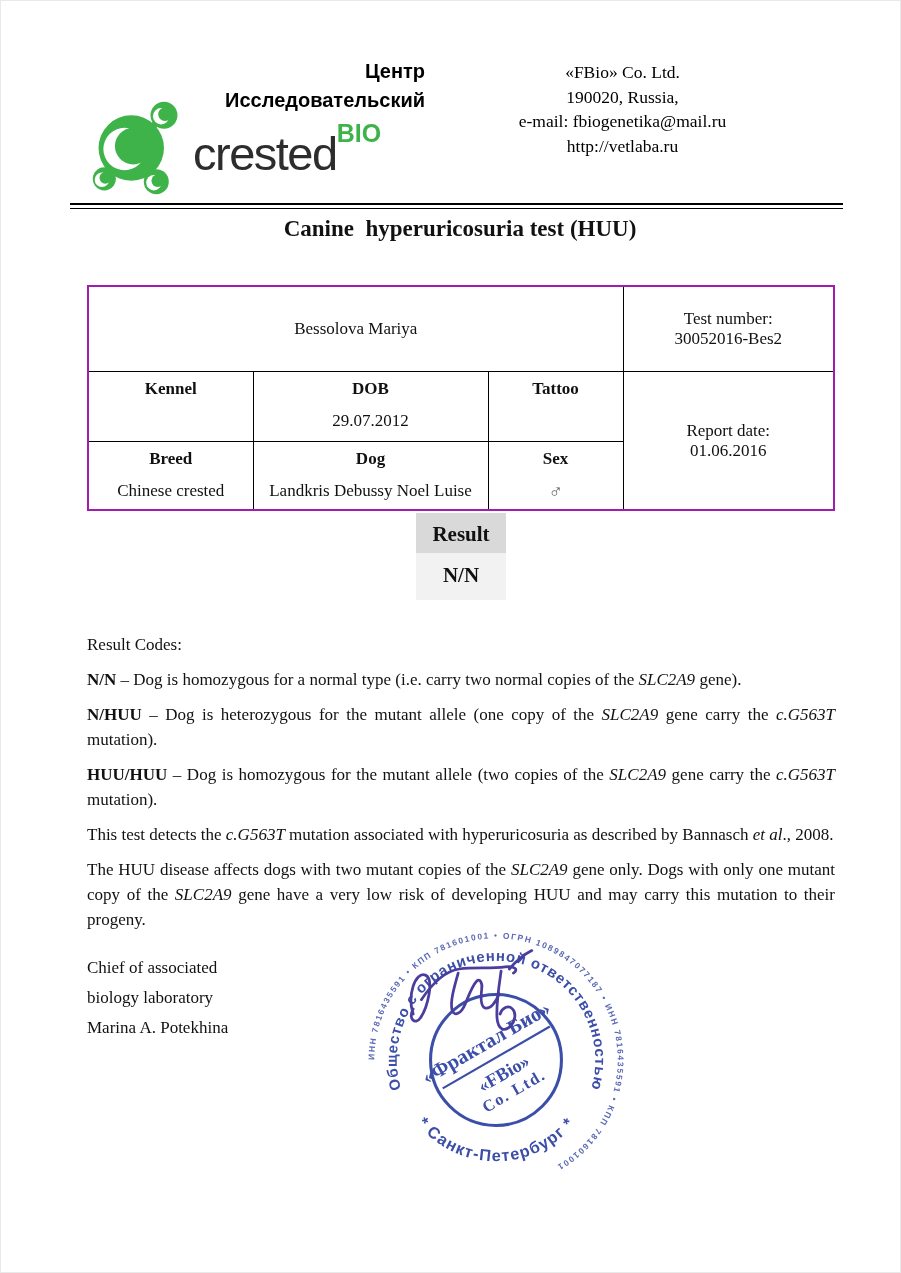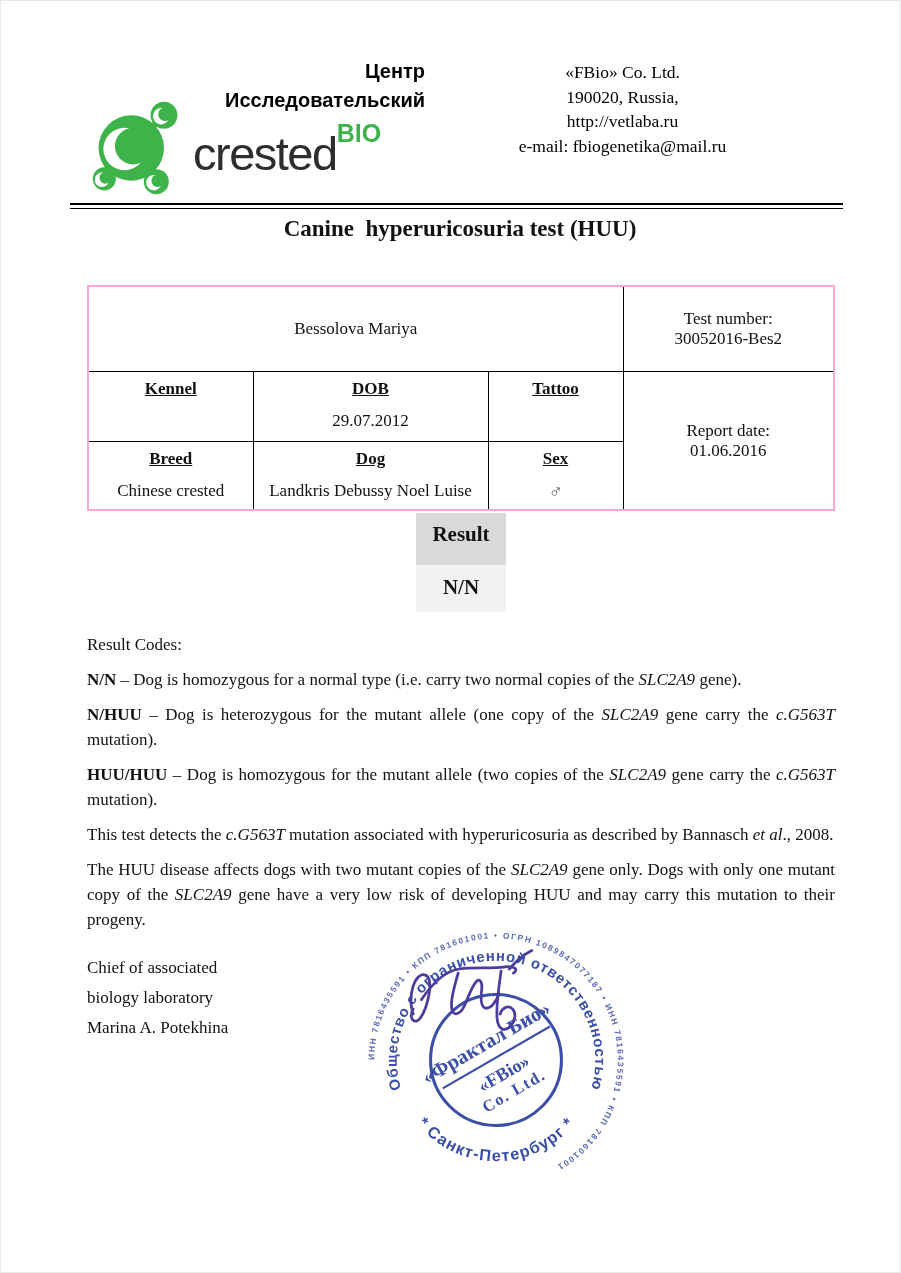--- a/index.html
+++ b/index.html
@@ -25,31 +25,31 @@
     line-height:29px;text-align:right;color:#000;}
   .company{position:absolute;left:425px;top:60px;width:395px;text-align:center;
     font-size:17.5px;line-height:24.5px;color:#000;}
   .double-rule{position:absolute;left:70px;top:203px;width:773px;height:3px;
     border-top:2px solid #000;border-bottom:1.5px solid #000;}
   
   .doc-title{position:absolute;left:87px;top:216px;width:746px;text-align:center;
     font-size:23px;font-weight:bold;white-space:pre-wrap;}
   
   table.info{position:absolute;left:87px;top:285px;width:746px;border-collapse:collapse;
-    border:2px solid #f9a8d4;table-layout:fixed;}
+    border:2px solid #a21caf;table-layout:fixed;}
   table.info td{border:1px solid #000;text-align:center;font-size:17px;
     vertical-align:middle;padding:4px 6px;}
   table.info td.top{vertical-align:top;padding-top:7px;}
-  .cell-label{font-weight:bold;text-decoration:underline;}
+  .cell-label{font-weight:bold;}
   .cell-value{margin-top:12px;}
   .sex-glyph{color:#666;font-size:19px;}
   
   .result-box{position:absolute;left:416px;top:513px;width:90px;text-align:center;
     font-weight:bold;font-size:21px;}
-  .result-box .rb-head{background:#d9d9d9;padding:9px 0 18px;}
+  .result-box .rb-head{background:#d9d9d9;padding:9px 0 6px;}
   .result-box .rb-val{background:#f2f2f2;padding:10px 0 12px;}
   
   .codes{position:absolute;left:87px;top:632px;width:748px;font-size:17px;line-height:25px;}
   .codes-heading{font-weight:normal;margin:0 0 16px 0;}
   .codes p{margin:0 0 10px 0;text-align:justify;}
   
   .signature{position:absolute;left:87px;top:953px;font-size:17px;line-height:30px;}
   .stamp-wrap{position:absolute;left:360px;top:924px;width:272px;height:272px;}
   .stamp-wrap svg{width:100%;height:100%;}
 </style>
@@ -86,22 +86,22 @@
   </div>
 
   <div class="center-name">
     <div>Центр</div>
     <div>Исследовательский</div>
   </div>
 
   <div class="company">
     <div>«FBio» Co. Ltd.</div>
     <div>190020, Russia,</div>
+    <div>e-mail: fbiogenetika@mail.ru</div>
     <div>http://vetlaba.ru</div>
-    <div>e-mail: fbiogenetika@mail.ru</div>
   </div>
 
   <div class="double-rule"></div>
 
   <div class="doc-title">Canine  hyperuricosuria test (HUU)</div>
 
   <table class="info">
     <colgroup>
         <col style="width:165px">
         <col style="width:235px">

